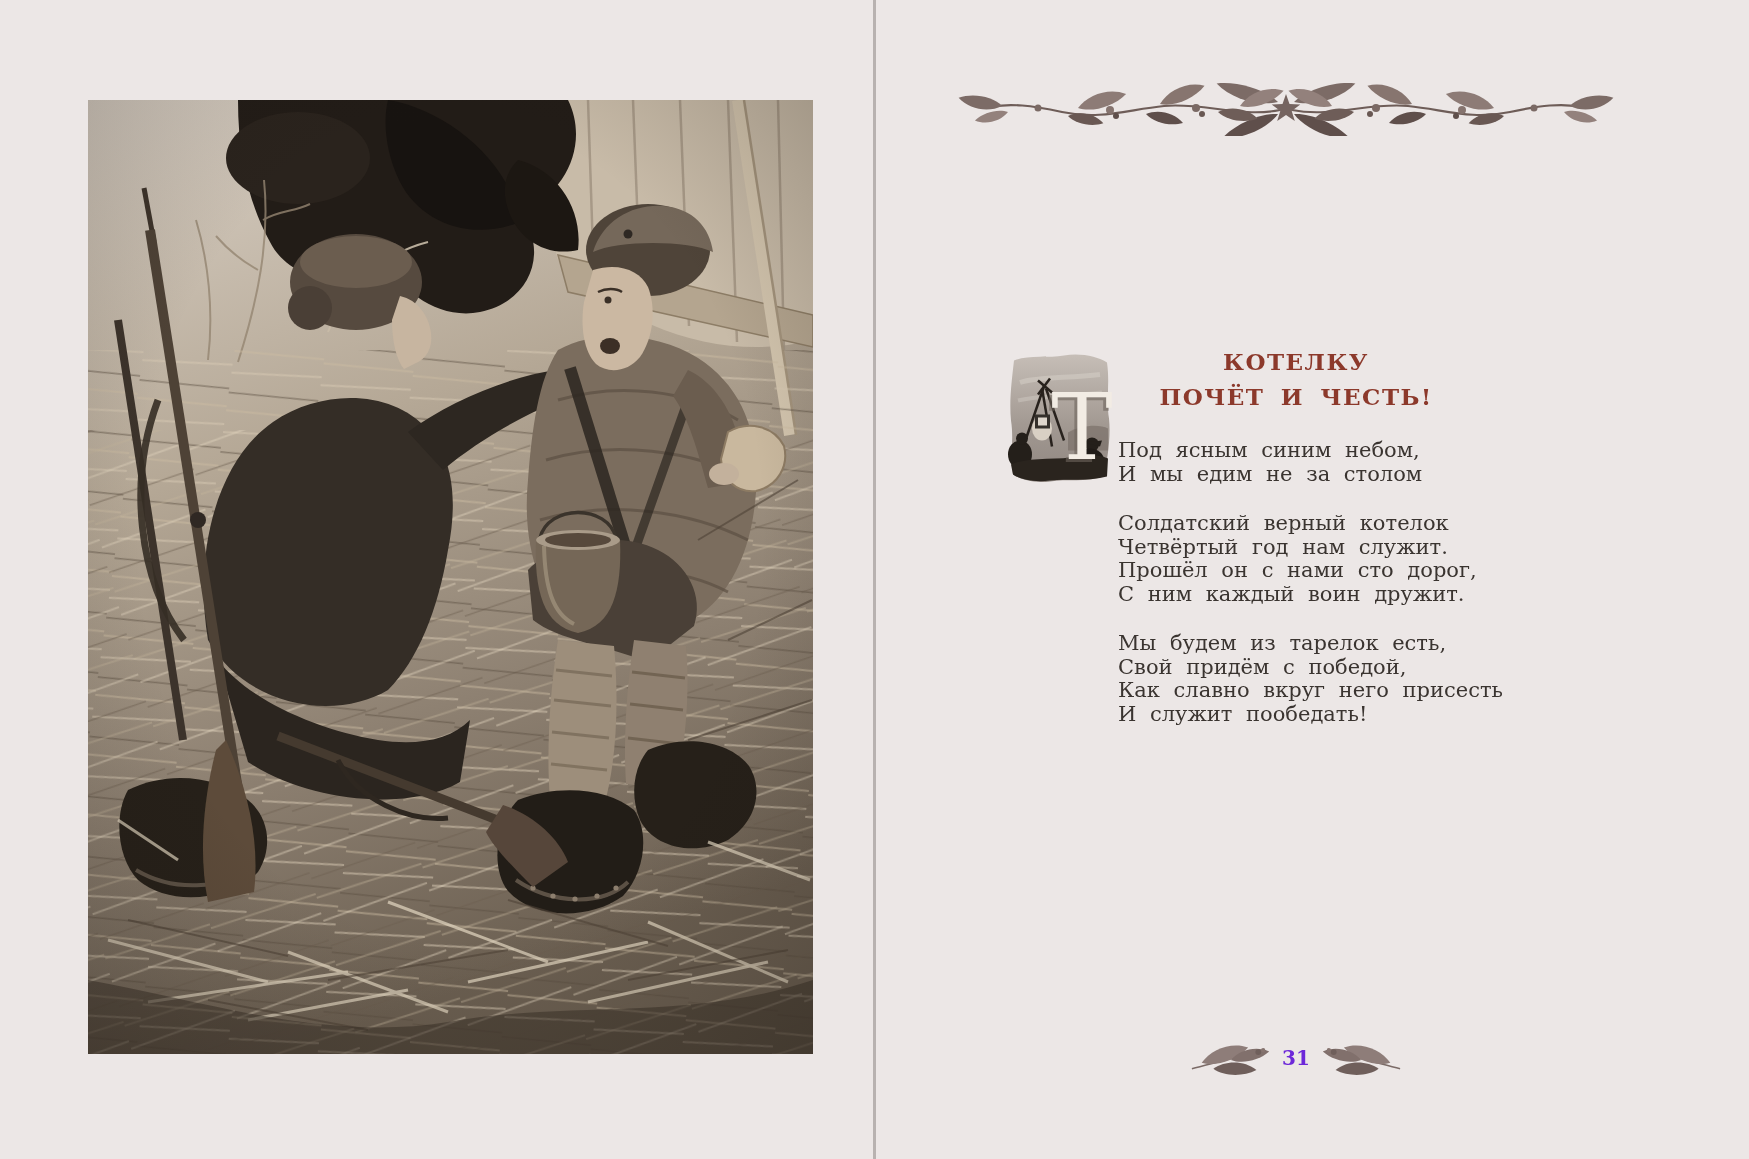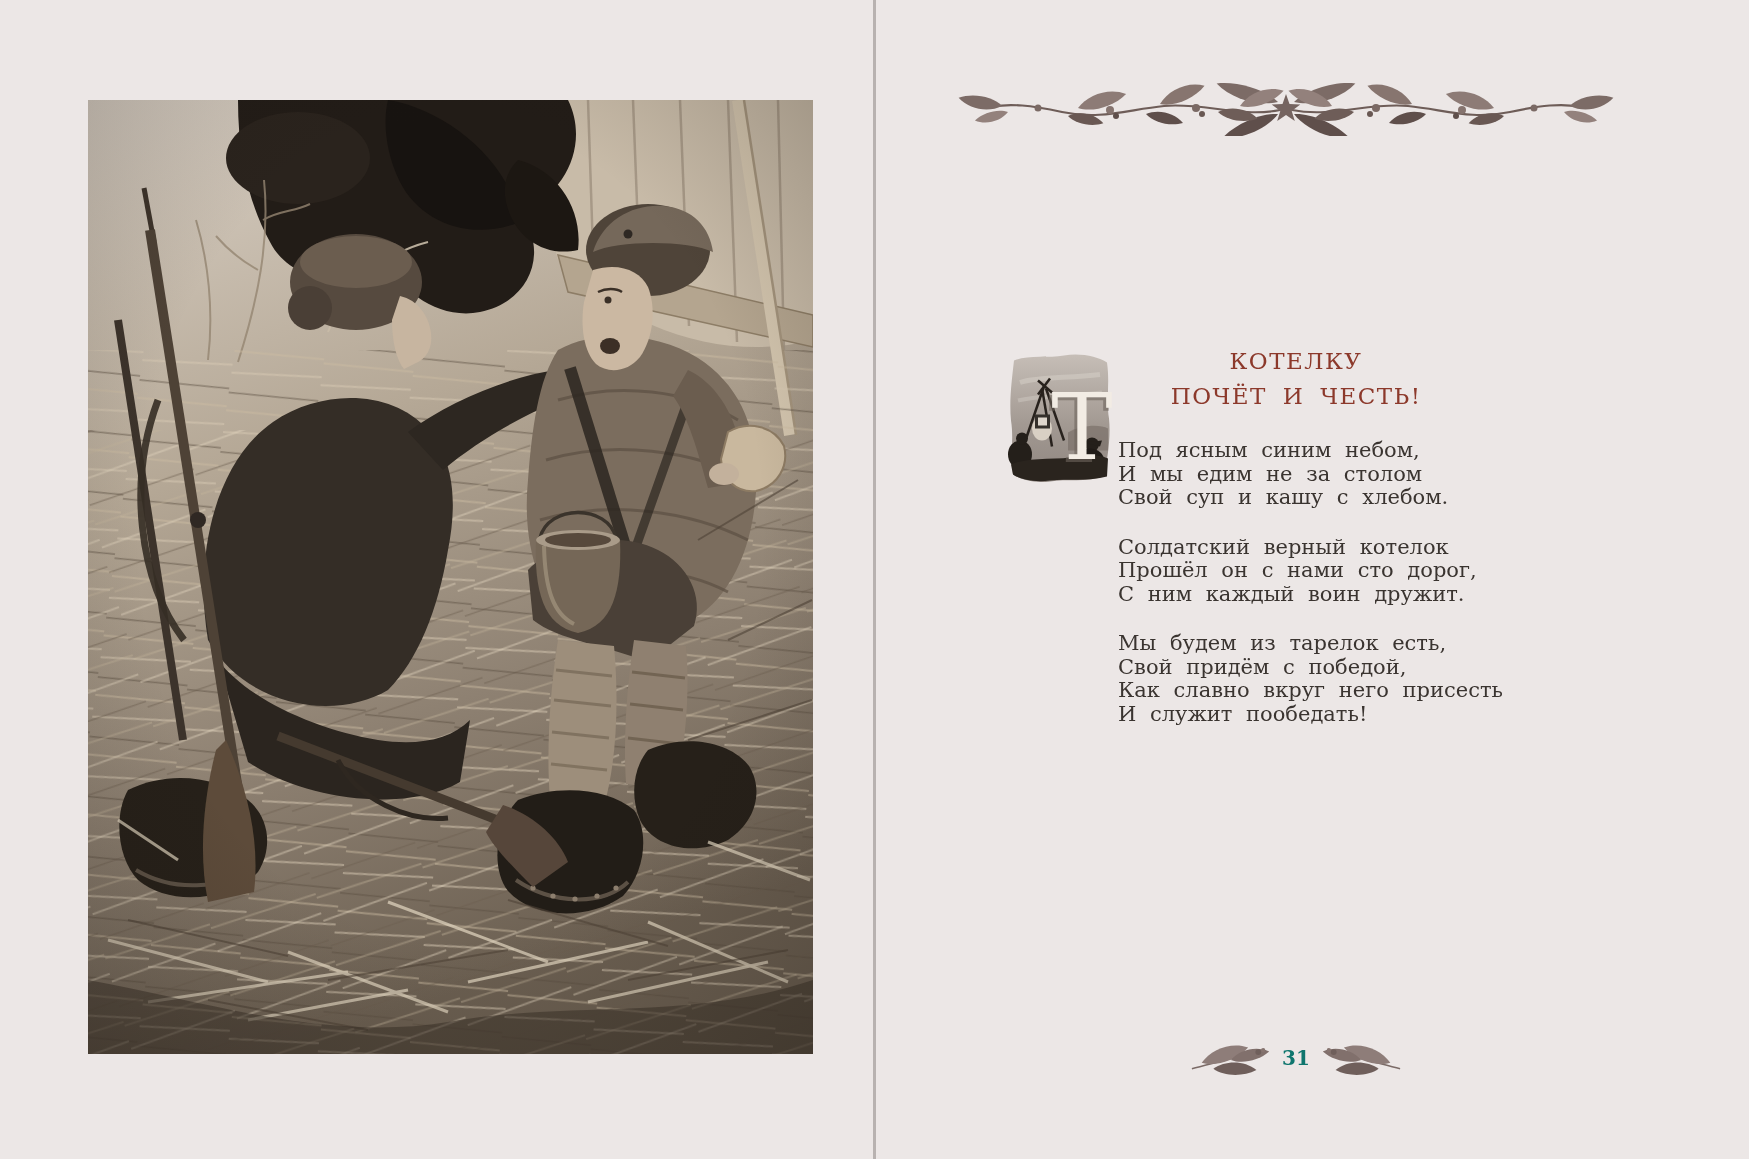--- a/index.html
+++ b/index.html
@@ -2,31 +2,31 @@
 <html><head>
 <meta charset="utf-8">
 <style>
   html,body{margin:0;padding:0;}
   body{font-family:"DejaVu Serif", serif;}
   .spread{position:relative;width:1749px;height:1159px;background:#ece7e6;overflow:hidden;}
   .gutter{position:absolute;left:873px;top:0;width:3px;height:1159px;background:#b8b2b0;}
   .photo-wrap{position:absolute;left:88px;top:100px;width:725px;height:954px;}
   .ornament-top{position:absolute;left:950px;top:82px;width:672px;height:54px;}
   .title-block{position:absolute;left:1120px;top:344px;width:352px;text-align:center;
-               color:#8c392b;font-weight:normal;font-size:23px;line-height:35px;
+               color:#8c392b;font-weight:bold;font-size:23px;line-height:35px;
                letter-spacing:1.5px;word-spacing:7px;}
   .dropcap-wrap{position:absolute;left:1008px;top:352px;width:104px;height:133px;}
   .poem{position:absolute;left:1118px;top:439px;color:#3a3430;font-size:21px;
         line-height:23.5px;word-spacing:7px;}
   .stanza{margin:0 0 26px 0;}
   .stanza:last-child{margin-bottom:8px;}
   .poem-line{white-space:nowrap;}
   .footer{position:absolute;left:1146px;top:1034px;width:300px;height:46px;
           display:flex;align-items:center;justify-content:center;gap:12px;}
-  .page-number{color:#0f766e;font-weight:bold;font-size:20px;line-height:20px;padding-top:2px;}
+  .page-number{color:#6d28d9;font-weight:bold;font-size:20px;line-height:20px;padding-top:2px;}
   .sprig{width:82px;height:40px;}
   .sprig.flip{transform:scaleX(-1);}
 </style>
 </head>
 <body>
 
 <div class="spread">
 
   <div>
     <div class="photo-wrap">
@@ -271,24 +271,24 @@
         <path d="M3,112 C20,104 50,108 70,104 C85,101 96,104 100,106 L99,124 C80,129 60,126 42,128 C26,130 12,127 5,122 Z" fill="#2a241e"></path>
         <text x="71" y="109" text-anchor="middle" font-family="'DejaVu Serif',serif" font-size="92" fill="#6d645c" opacity="0.6">Т</text>
         <text x="74" y="106" text-anchor="middle" font-family="'DejaVu Serif',serif" font-size="92" fill="#f2ece4">Т</text>
       </svg>
     </div>
 
     <div class="poem">
       <div class="stanza">
         <div class="poem-line">Под ясным синим небом,</div>
         <div class="poem-line">И мы едим не за столом</div>
-        <div class="poem-line">Свой суп и кашу с хлебом.</div>
       </div>
       <div class="stanza">
         <div class="poem-line">Солдатский верный котелок</div>
+        <div class="poem-line">Четвёртый год нам служит.</div>
         <div class="poem-line">Прошёл он с нами сто дорог,</div>
         <div class="poem-line">С ним каждый воин дружит.</div>
       </div>
       <div class="stanza">
         <div class="poem-line">Мы будем из тарелок есть,</div>
         <div class="poem-line">Свой придём с победой,</div>
         <div class="poem-line">Как славно вкруг него присесть</div>
         <div class="poem-line">И служит пообедать!</div>
       </div>
     </div>

